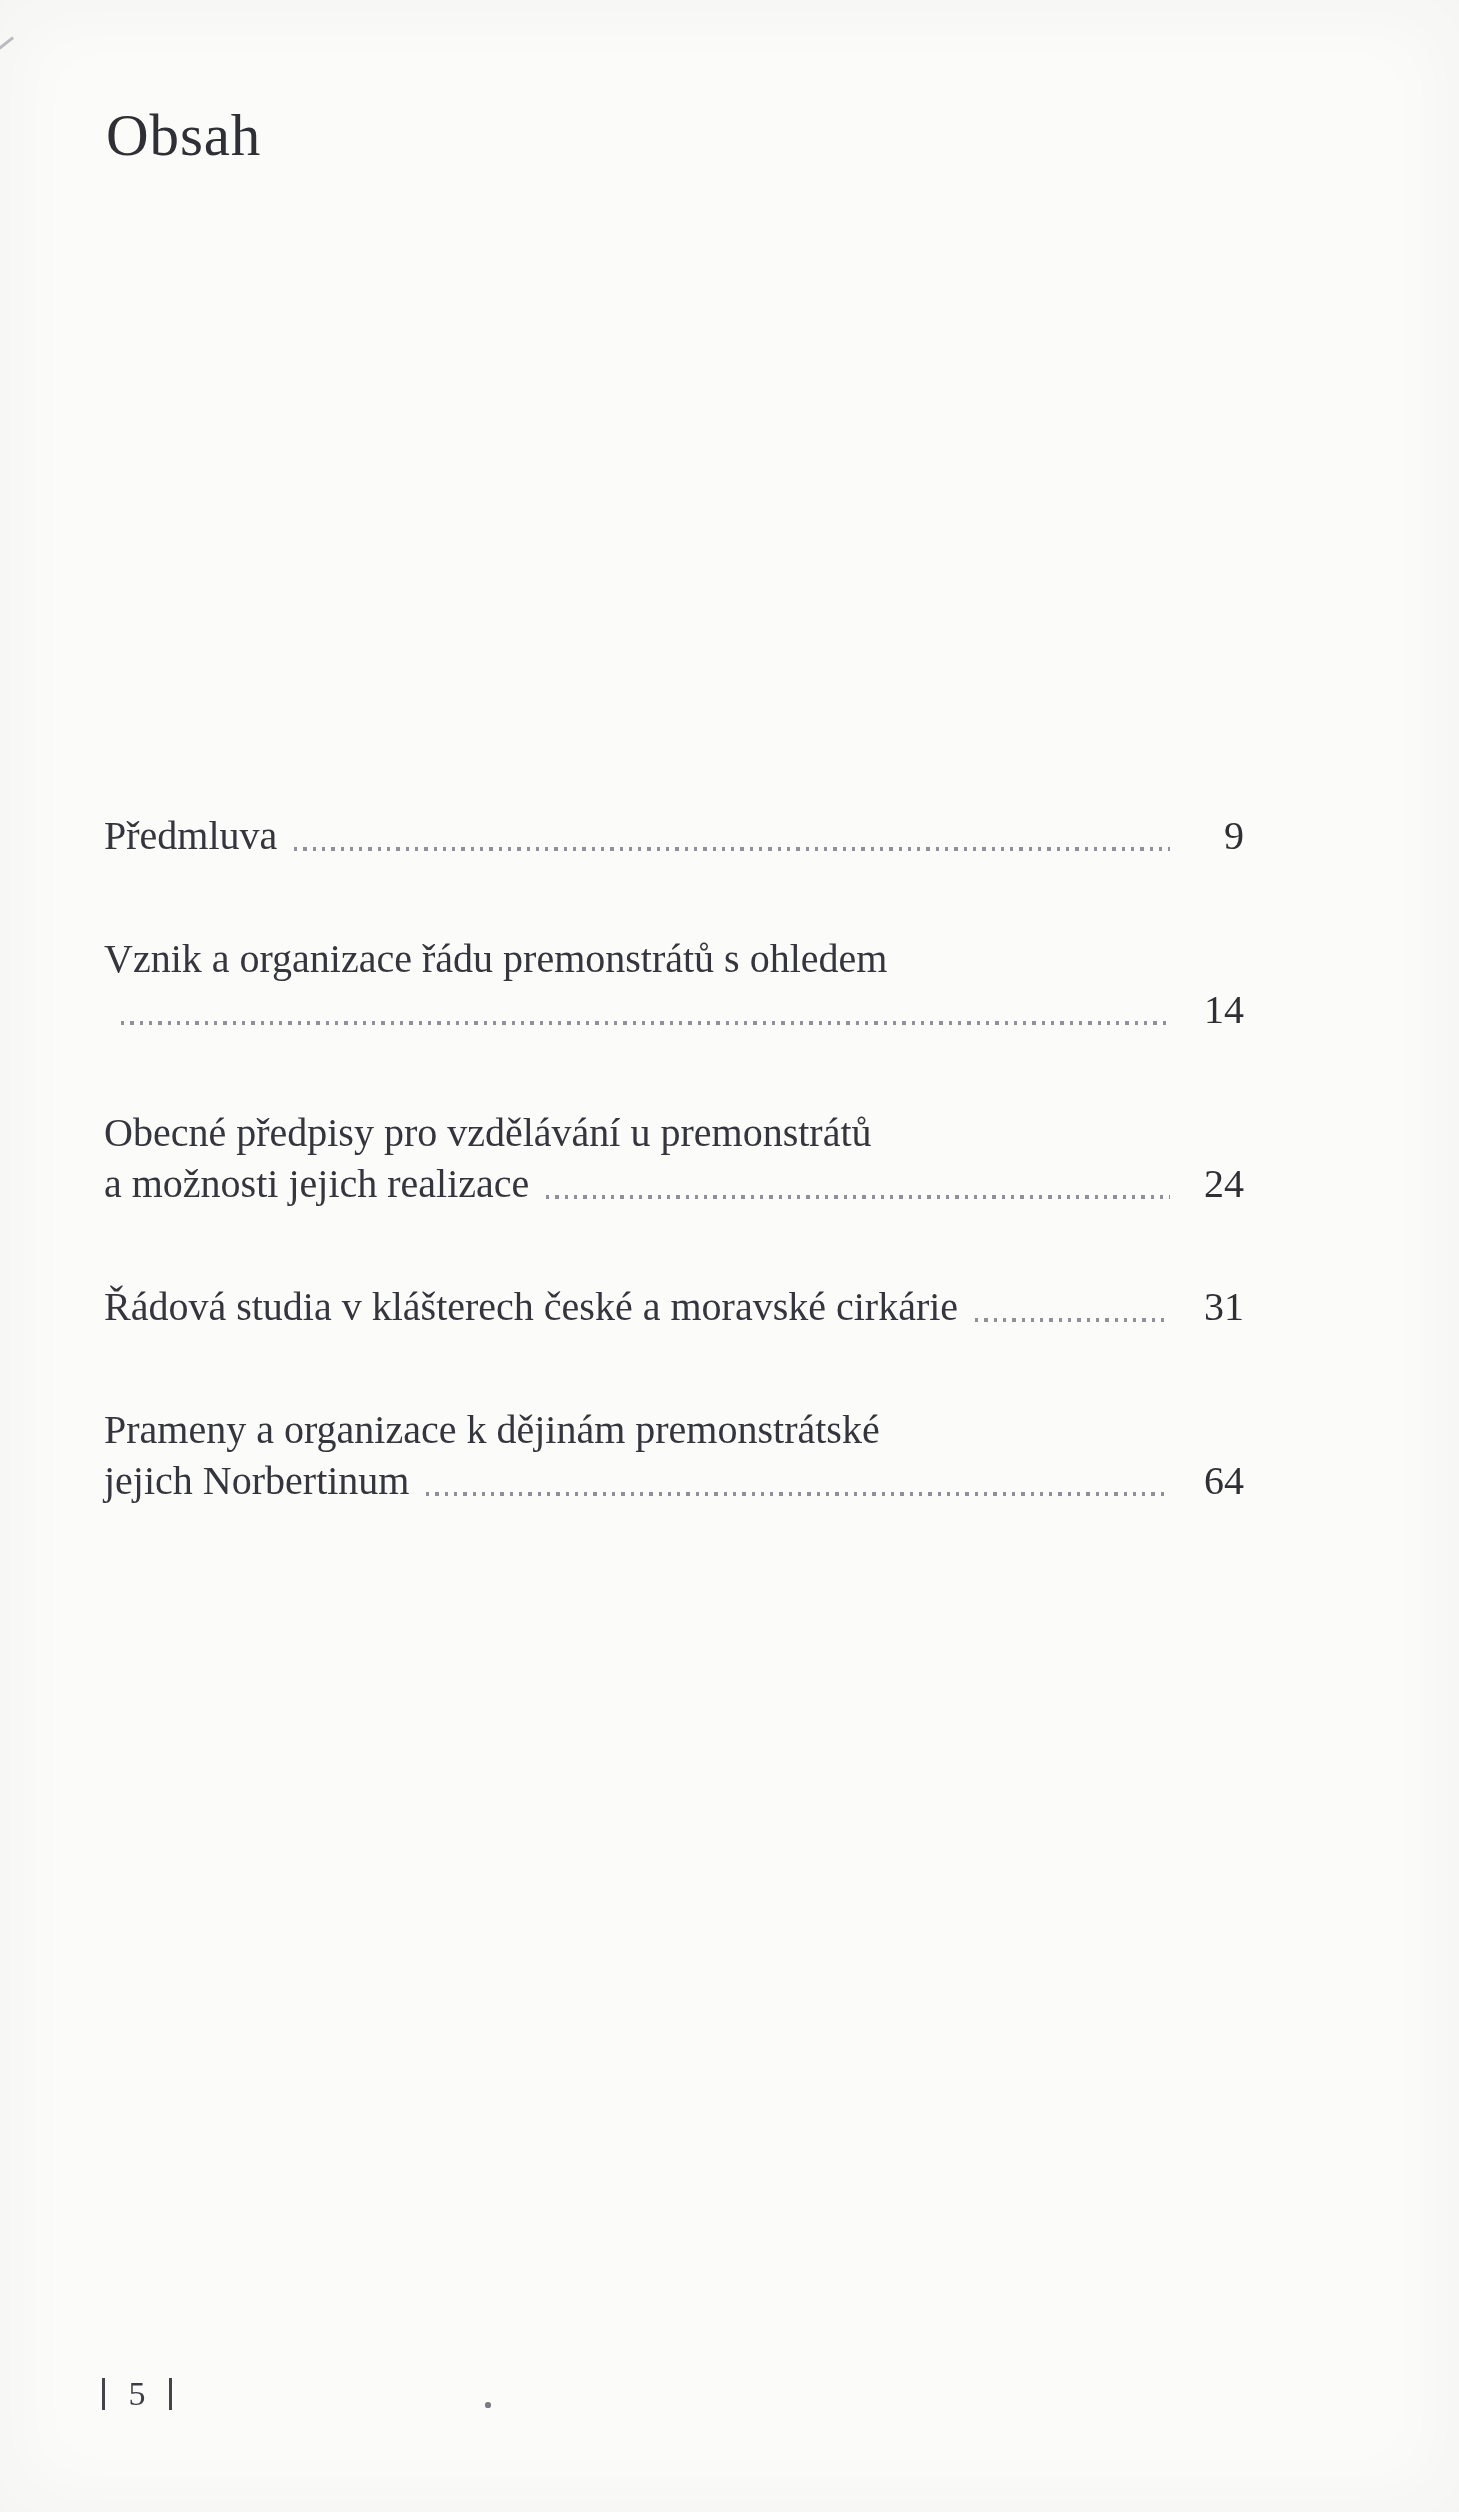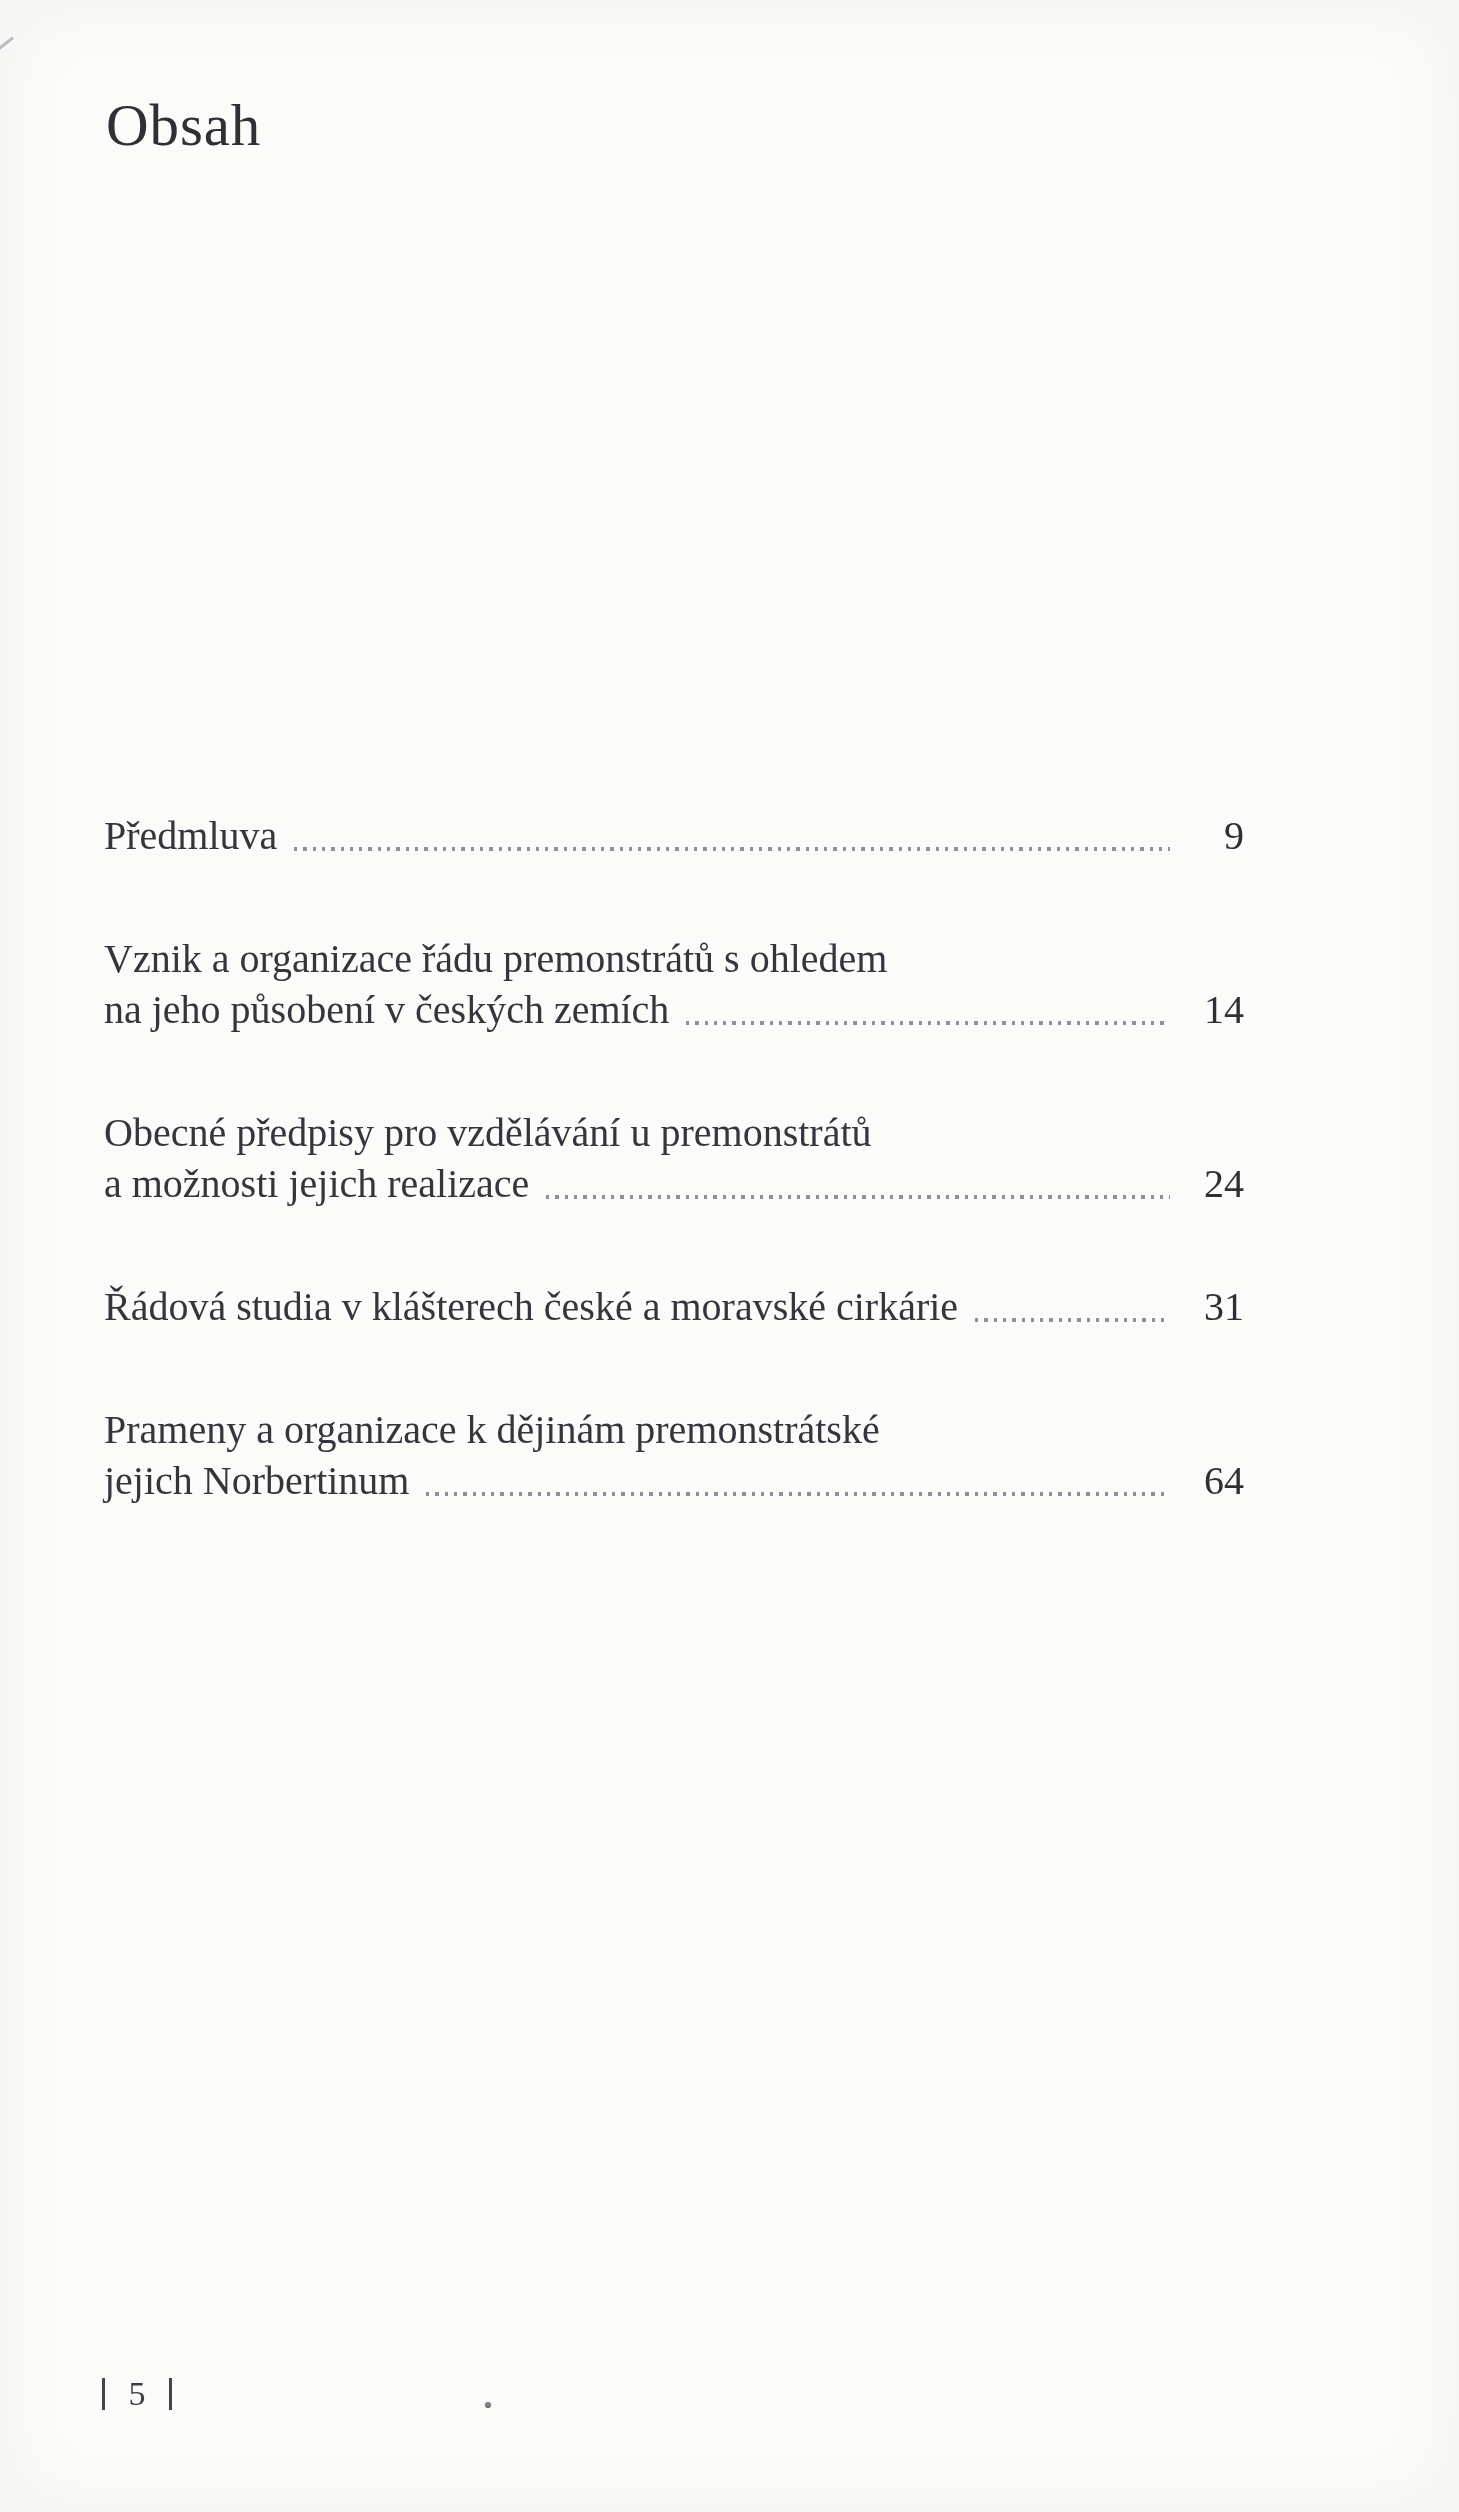--- a/index.html
+++ b/index.html
@@ -11,21 +11,21 @@
   }
   .page {
     position: relative;
     width: 1459px; height: 2512px;
     background: #fbfbf9;
     color: #37373e;
     box-shadow: inset 0 0 85px rgba(60,60,70,0.04);
   }
   .title {
     position: absolute;
-    left: 106px; top: 96px;
+    left: 106px; top: 106px;
     margin: 0;
     font-size: 59px;
     font-weight: normal;
     line-height: 1;
     letter-spacing: 0.9px;
     color: #2f2f36;
     text-align: right;
   }
   .toc {
     position: absolute;
@@ -102,21 +102,20 @@
           <span class="label">Předmluva</span>
           <span class="dots"></span>
           <span class="pagenum">9</span>
         </div>
       </div>
       <div class="toc-group">
         <div class="row chapter-row">
           <span class="label">Vznik a organizace řádu premonstrátů s ohledem</span>
         </div>
         <div class="row chapter-row">
-          <span class="label">na jeho působení v českých zemích</span>
           <span class="dots"></span>
           <span class="pagenum">14</span>
         </div>
       </div>
       <div class="toc-group">
         <div class="row chapter-row">
           <span class="label">Obecné předpisy pro vzdělávání u premonstrátů</span>
         </div>
         <div class="row chapter-row">
           <span class="label">a možnosti jejich realizace</span>

